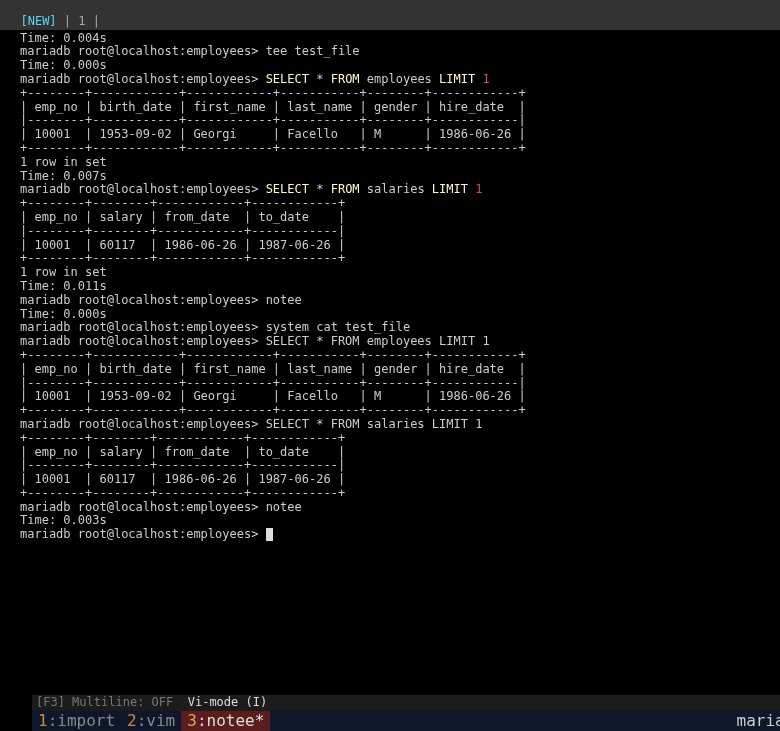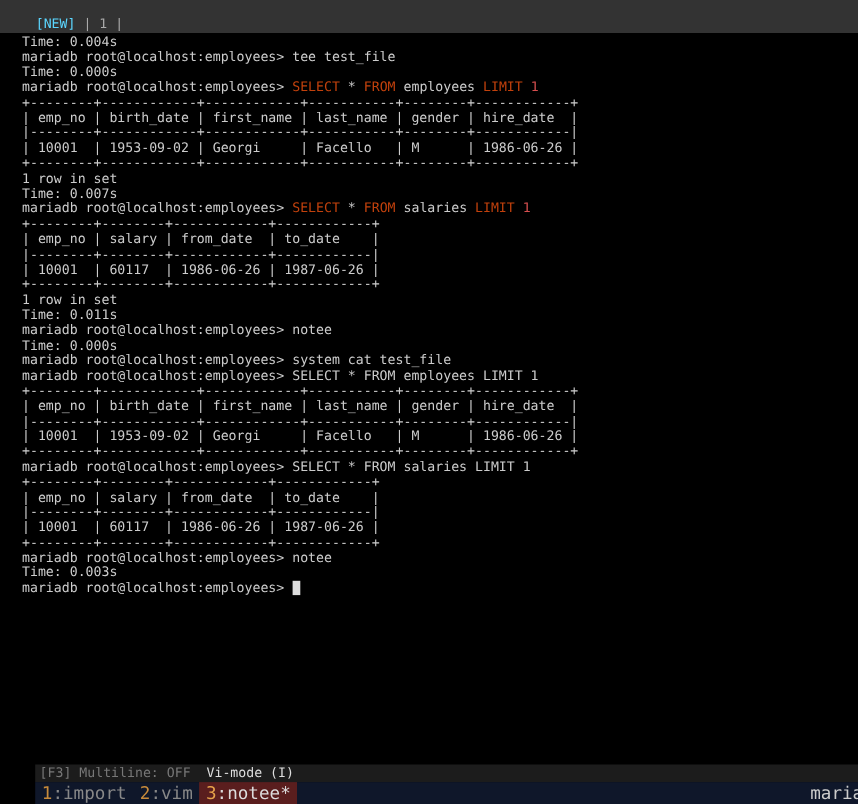--- a/index.html
+++ b/index.html
@@ -10,29 +10,29 @@
     font-size: 12px;
     line-height: 1.15;
     width: 780px;
     height: 731px;
     overflow: hidden;
     position: relative;
   }
   .topbar {
     background: #333;
     color: #aaa;
-    padding: 1px 18px;
+    padding: 1px 6px;
     white-space: pre;
   }
   .topbar .new { color: #5bd6ff; }
   .term {
     padding: 2px 20px;
     white-space: pre;
   }
-  .green { color: #c2410c; }
+  .green { color: #fef9c3; }
   .red { color: #d84f4f; }
   .cursor {
     display: inline-block;
     width: 7px;
     height: 13px;
     background: #ddd;
     vertical-align: text-bottom;
   }
   .footer {
     position: absolute;

